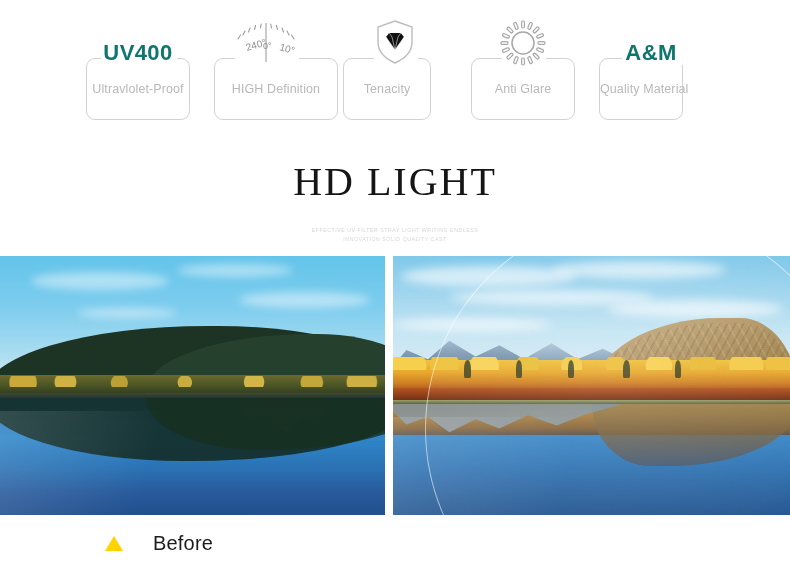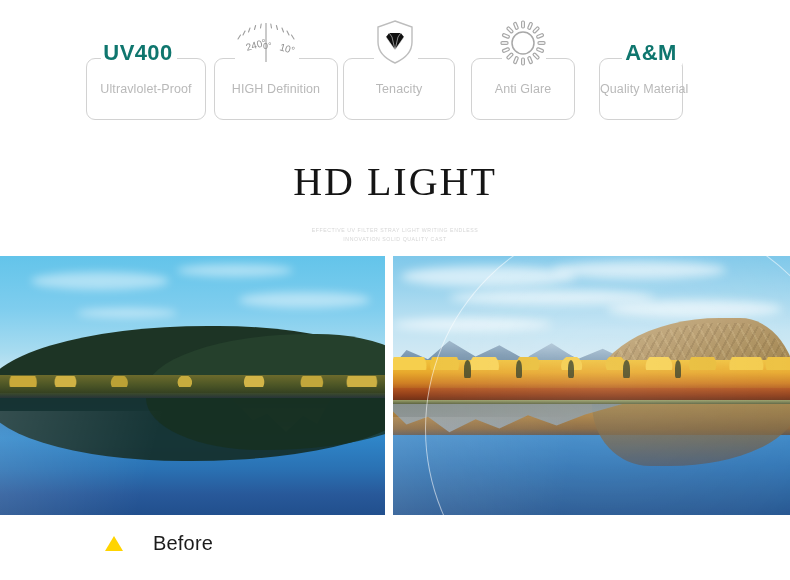--- a/index.html
+++ b/index.html
@@ -37,23 +37,23 @@
   .badge {
     position: absolute;
     text-align: center;
     white-space: nowrap;
     color: #0f766e;
     font-size: 22px;
     font-weight: 700;
     letter-spacing: .4px;
   }
 
-  #feature-uv   { left: 86px;  width: 120px; }
+  #feature-uv   { left: 86px;  width: 104px; }
   #feature-hd   { left: 214px; width: 124px; }
-  #feature-ten  { left: 343px; width: 112px; }
+  #feature-ten  { left: 343px; width: 88px; }
   #feature-glare{ left: 471px; width: 104px; }
   #feature-am   { left: 599px; width: 84px; }
 
   #badge-uv  { left: 86px;  top: 40px; width: 104px; }
   #badge-am  { left: 599px; top: 40px; width: 104px; }
 
   
   .icon-wrap {
     position: absolute; display: flex; align-items: flex-end; justify-content: center;
   }

